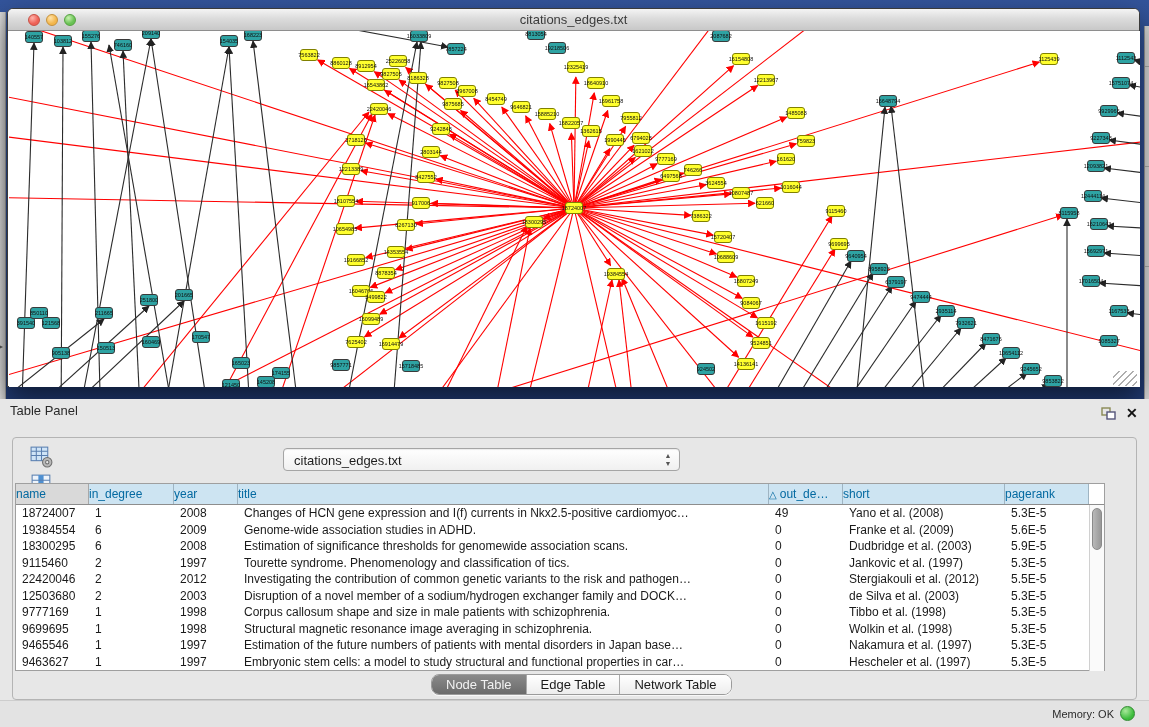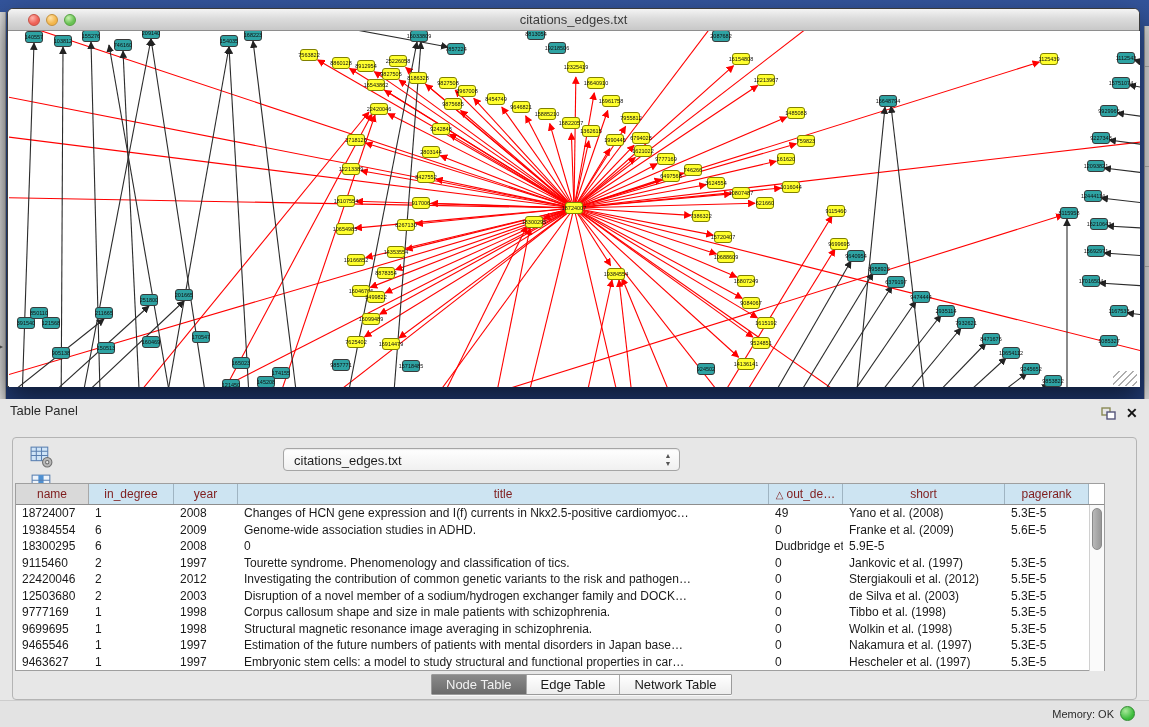--- a/index.html
+++ b/index.html
@@ -39,31 +39,31 @@
   #fx-label { font-family:"Liberation Serif",serif; font-style:italic; font-weight:bold; font-size:15px; color:#111; padding:0 2px; }
   #table-select { left:283px; top:49px; width:397px; height:23px; background:linear-gradient(180deg,#ffffff,#f0f0f0);
                   border:1px solid #a5a5a5; border-radius:4px; box-shadow:inset 0 1px 1px rgba(0,0,0,.08); }
   #table-select .val { position:absolute; left:10px; top:4px; font-size:13px; color:#1d1d1d; }
   #table-select .stepper { position:absolute; right:6px; top:3px; width:10px; height:16px; color:#555; }
   #table-select .stepper div { font-size:7px; line-height:8px; text-align:center; }
 
   #table-wrap { left:15px; top:84px; width:1090px; height:188px; background:#fff; border:1px solid #9f9f9f; }
   #thead { display:grid; grid-template-columns:73px 85px 64px 531px 74px 162px 84px; height:21px;
            border-bottom:1px solid #8d8d8d; }
-  #thead .th { font-size:12px; color:#7f1d1d; text-align:center; line-height:21px; background:#cde4f2;
+  #thead .th { font-size:12px; color:#0369a1; text-align:left; line-height:21px; background:#cde4f2;
                border-right:1px solid #9fb4c2; overflow:hidden; white-space:nowrap; }
   #thead .th.gray { background:#d9d9d9; border-right:1px solid #a8a8a8; }
   #thead .th .sort { font-size:10px; margin-right:3px; }
   #tbody .tr { display:grid; grid-template-columns:73px 85px 64px 531px 74px 162px 84px; height:16.5px; }
   #tbody .td { font-size:12px; line-height:16.5px; color:#1a1a1a; padding-left:6px; white-space:nowrap; overflow:hidden; }
   #vscroll { position:absolute; right:0; top:21px; width:15px; height:166px; background:#fafafa; border-left:1px solid #d0d0d0; }
   #vthumb { position:absolute; left:2px; top:3px; width:10px; height:42px; border-radius:6px;
             background:linear-gradient(90deg,#b9b9b9,#989898); border:1px solid #8a8a8a; }
 
-  #seg-tabs { left:431px; top:275px; height:21px; display:flex; border:1px solid #9b9b9b; border-radius:1px; overflow:hidden;
+  #seg-tabs { left:431px; top:275px; height:21px; display:flex; border:1px solid #9b9b9b; border-radius:8px; overflow:hidden;
               background:#fff; box-shadow:0 1px 0 rgba(255,255,255,.7); }
   .seg { font-size:13px; line-height:19px; padding:0 14px; color:#1a1a1a; background:linear-gradient(180deg,#ffffff,#ededed);
          border-right:1px solid #aaa; }
   .seg:last-child { border-right:none; }
   .seg.sel { background:linear-gradient(180deg,#8a8a8a,#6b6b6b); color:#f2f2f2; }
 
   #statusbar { left:0, bottom:0; left:0; top:700px; width:1149px; height:27px; background:#e3e3e3; border-top:1px solid #cdcdcd; }
   #memory { position:absolute; right:14px; top:5px; display:flex; align-items:center; gap:6px; }
   #memory span { font-size:11px; color:#2b2b2b; }
   #mem-dot { width:15px; height:15px; border-radius:50%; border:1px solid #2f8b2f;
@@ -805,20 +805,21 @@
           <div class="td">2009</div>
           <div class="td">Genome-wide association studies in ADHD.</div>
           <div class="td">0</div>
           <div class="td">Franke et al. (2009)</div>
           <div class="td">5.6E-5</div>
         </div>
         <div class="tr">
           <div class="td">18300295</div>
           <div class="td">6</div>
           <div class="td">2008</div>
+          <div class="td">Estimation of significance thresholds for genomewide association scans.</div>
           <div class="td">0</div>
           <div class="td">Dudbridge et al. (2003)</div>
           <div class="td">5.9E-5</div>
         </div>
         <div class="tr">
           <div class="td">9115460</div>
           <div class="td">2</div>
           <div class="td">1997</div>
           <div class="td">Tourette syndrome. Phenomenology and classification of tics.</div>
           <div class="td">0</div>

